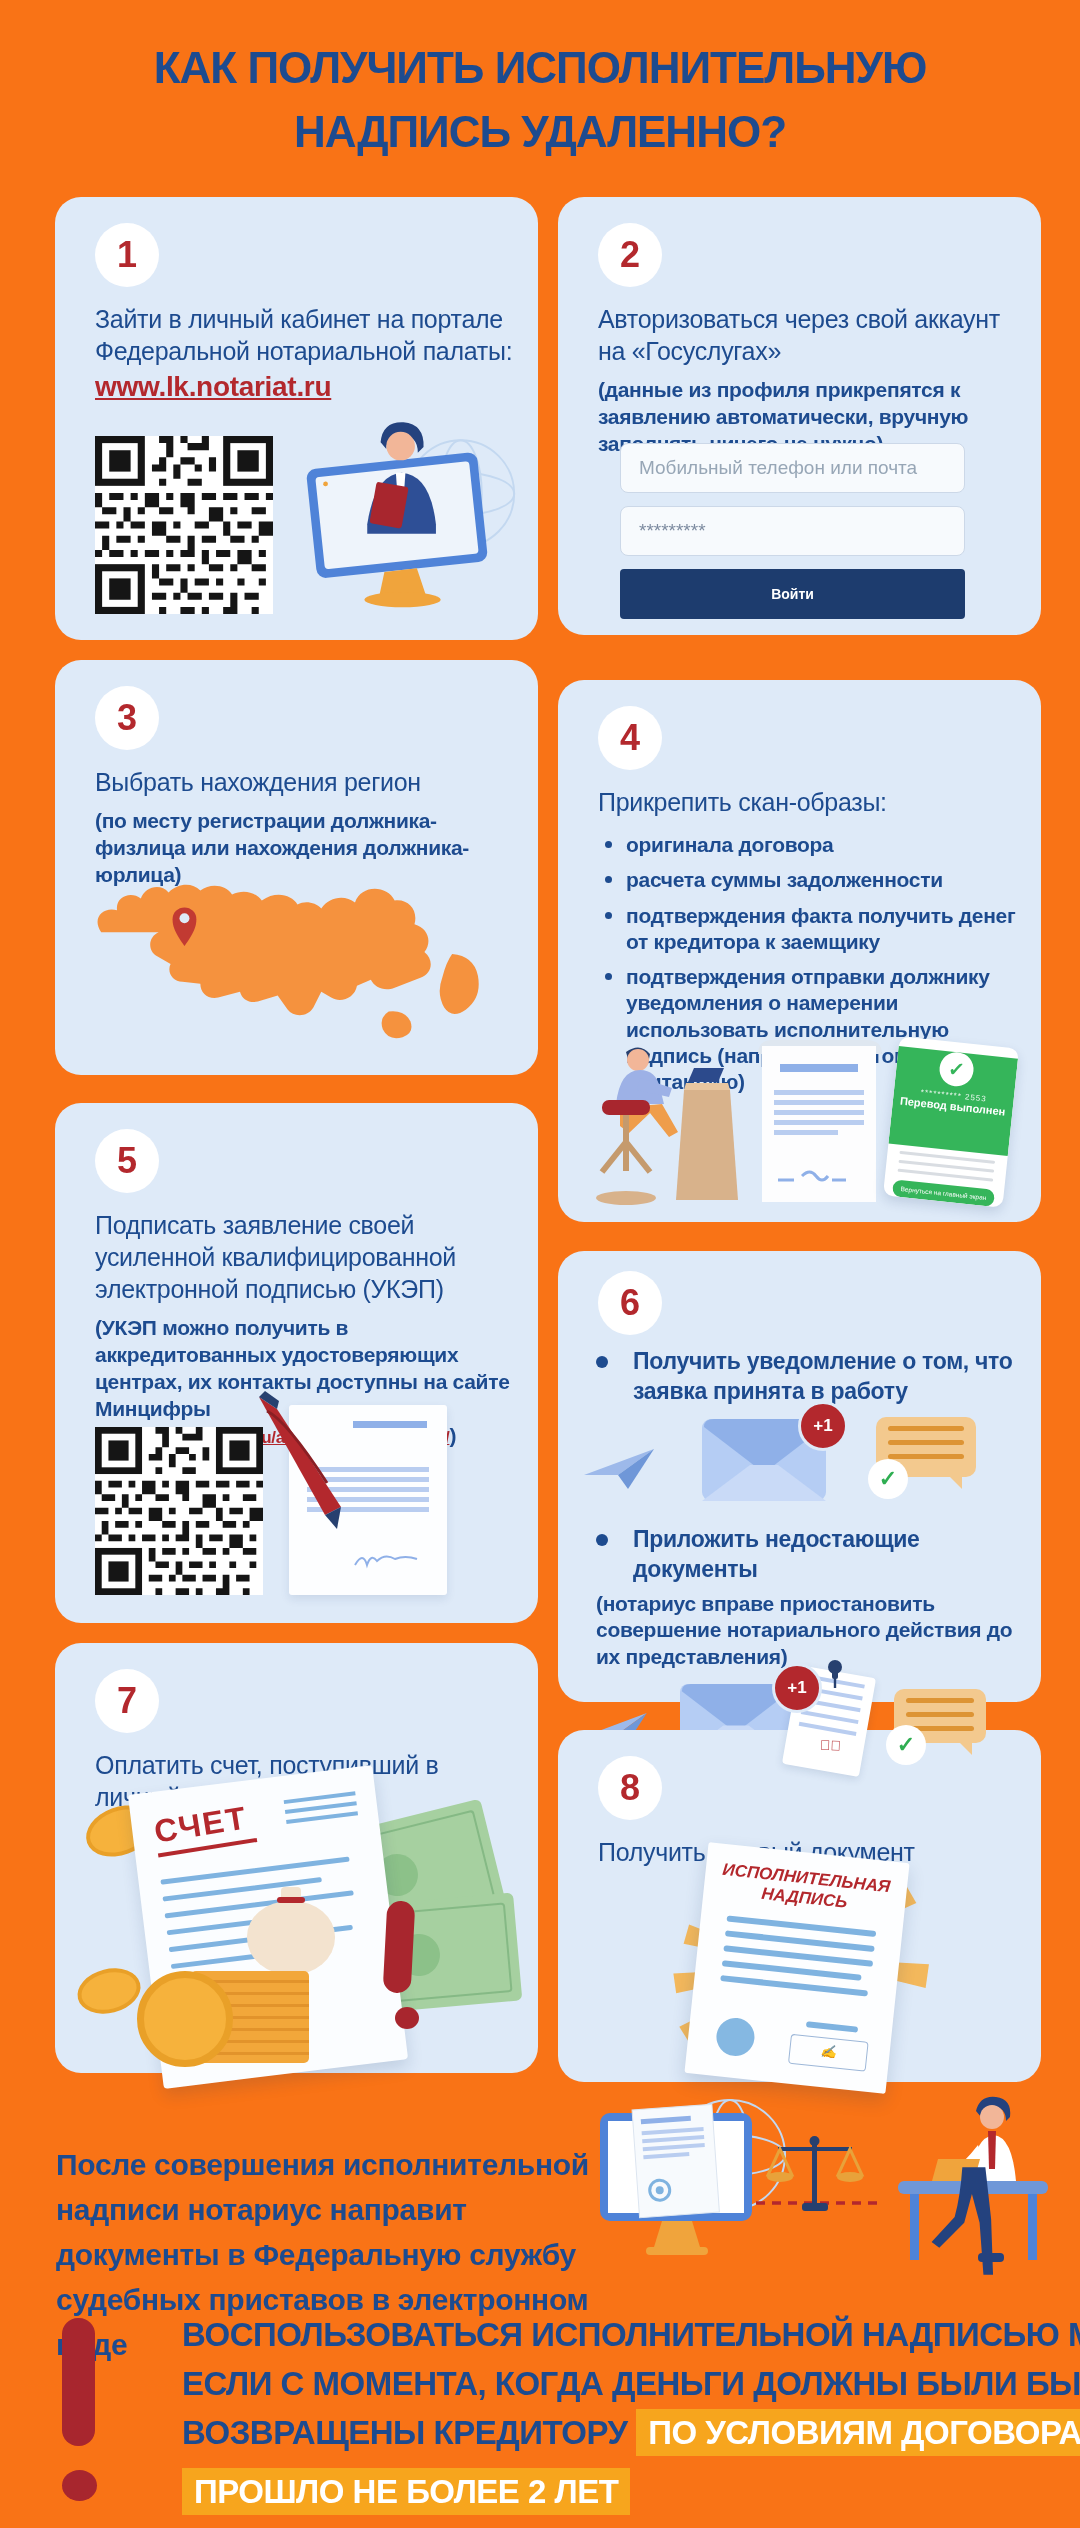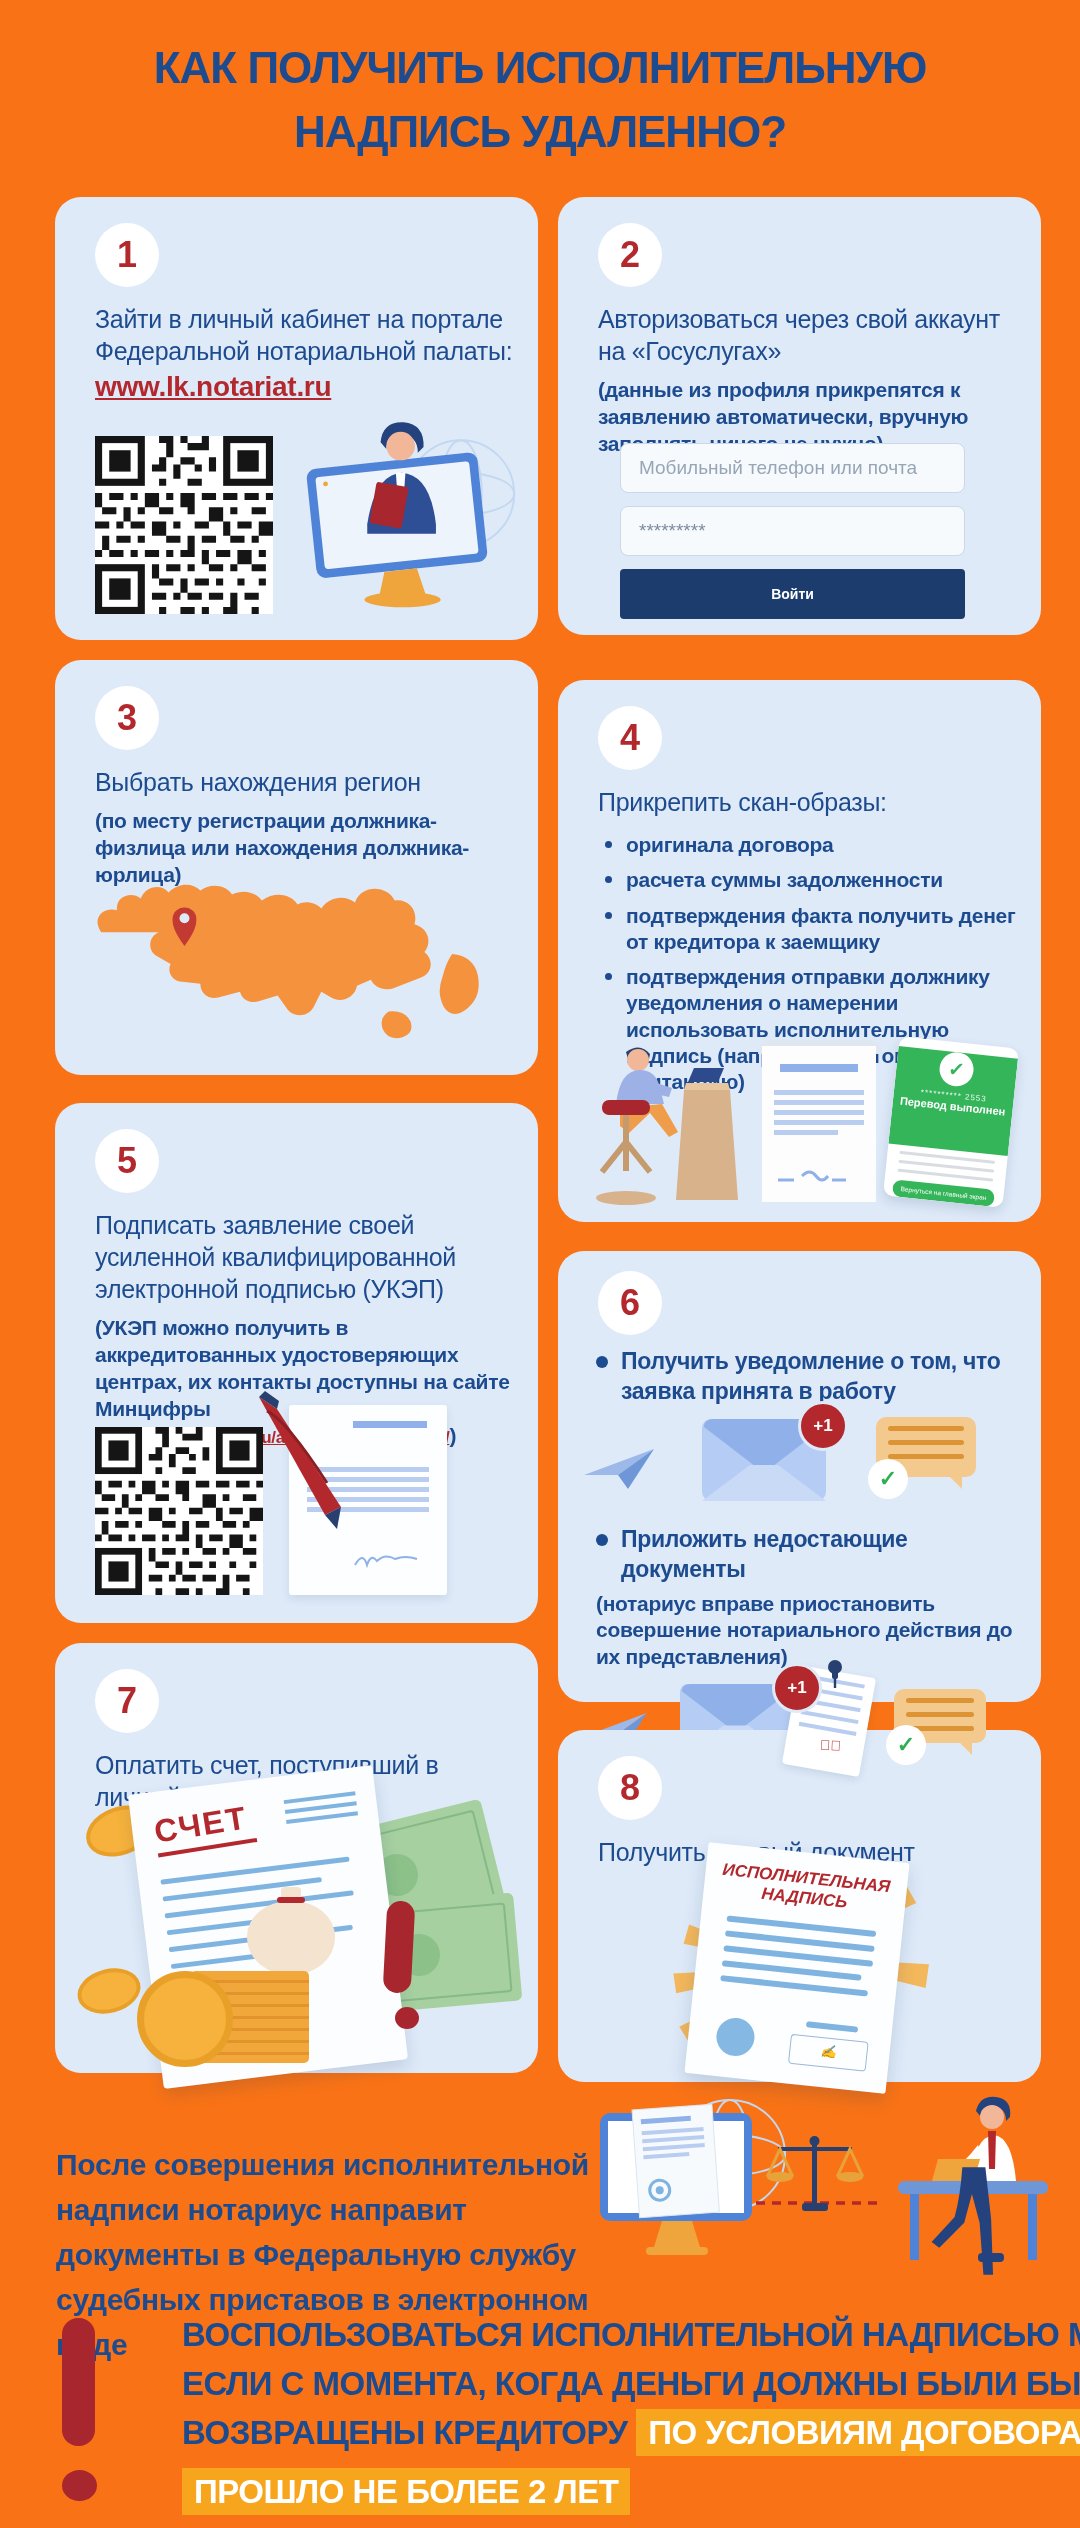--- a/index.html
+++ b/index.html
@@ -66,21 +66,21 @@
   .gbtn{margin:8px auto 0;width:102px;height:17px;background:#35b55a;border-radius:9px;
         color:#fff;font-size:6.5px;line-height:17px;text-align:center;}
   
   .c5-illus{position:absolute;left:40px;right:30px;bottom:28px;height:190px;
             display:flex;align-items:flex-end;gap:26px;}
   .sdoc{position:relative;width:158px;height:190px;background:#fdfeff;border-radius:3px;
         box-shadow:0 4px 10px rgba(20,50,100,.10);}
   .sdoc .dl-h{position:absolute;left:64px;top:16px;width:74px;height:7px;background:#8fb0e8;}
   .dl{position:absolute;left:18px;height:5px;background:#b9cdf0;}
   
-  .b6{display:flex;gap:13px;margin:12px 22px 0 38px;justify-content:space-between;}
+  .b6{display:flex;gap:25px;margin:12px 22px 0 38px;justify-content:space-between;}
   .bdot{flex:0 0 12px;height:12px;margin-top:9px;border-radius:50%;background:#1d4b8f;}
   .b6 span{font-size:23px;font-weight:bold;line-height:1.3;letter-spacing:-0.3px;}
   .c6 .note{margin-left:38px;margin-top:6px;}
   .row-illus{position:relative;height:102px;margin:4px 26px 0;}
   .plane{position:absolute;left:0;top:36px;}
   .env{position:absolute;left:118px;top:8px;}
   .r2 .env{left:96px;}
   .badge{position:absolute;width:44px;height:44px;border-radius:50%;background:#b3282d;
          color:#fff;font-weight:bold;font-size:17px;display:flex;align-items:center;
          justify-content:center;border:3px solid #deeaf8;z-index:3;}

